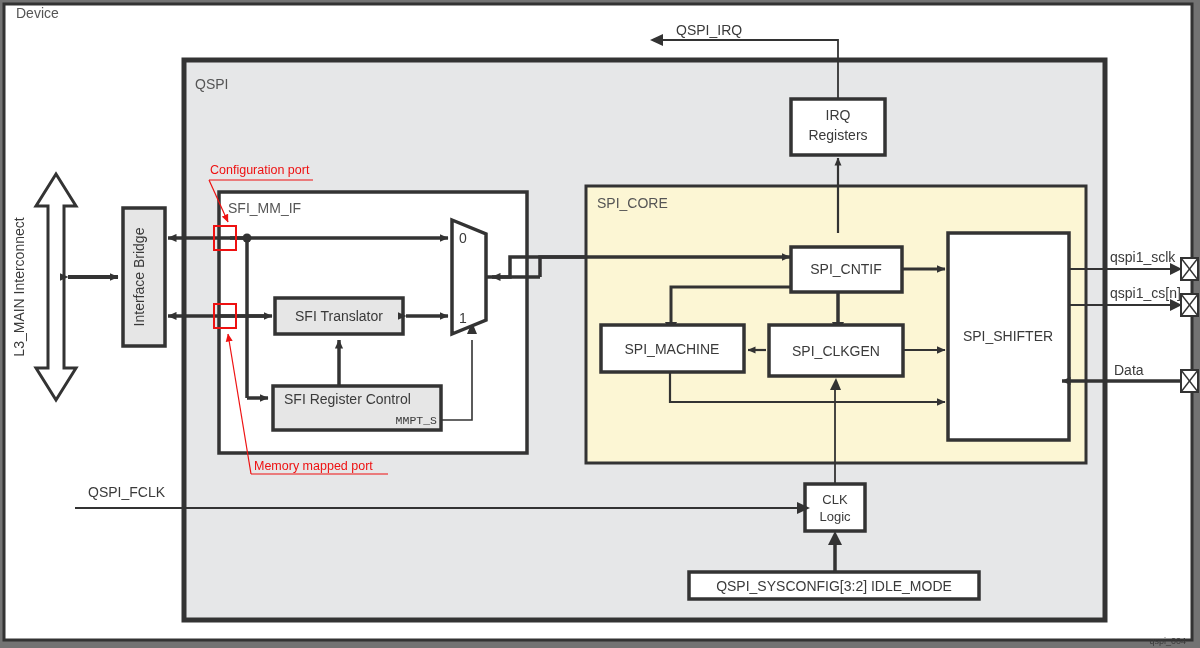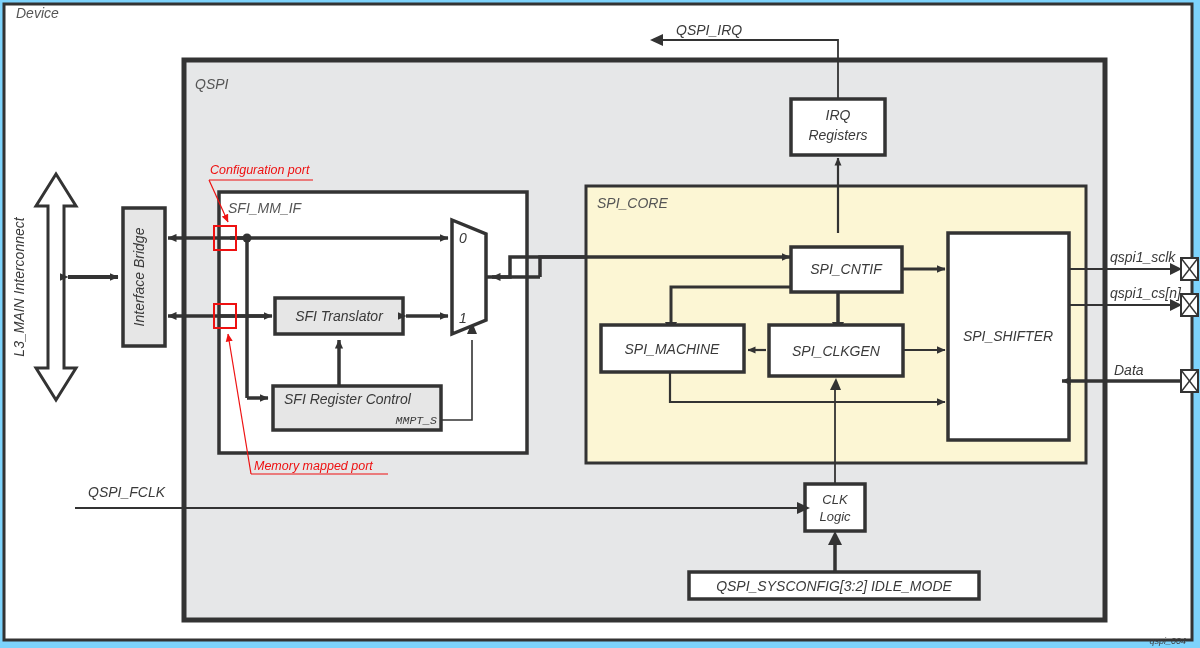--- a/index.html
+++ b/index.html
@@ -1,17 +1,17 @@
 <!DOCTYPE html>
 <html><head>
 <meta charset="utf-8">
 <style>
   html,body{margin:0;padding:0;background:#ffffff;}
   body{font-family:"Liberation Sans",sans-serif;}
-  #stage{position:relative;width:1200px;height:648px;background:#7dd3fc;overflow:hidden;font-style:italic;}
+  #stage{position:relative;width:1200px;height:648px;background:#737373;overflow:hidden;}
   svg{display:block;}
   .blk-text{font-family:"Liberation Sans",sans-serif;font-size:14px;fill:#3a3a3a;}
   .blk-text-sm{font-family:"Liberation Sans",sans-serif;font-size:13px;fill:#3a3a3a;}
   .sig-text{font-family:"Liberation Sans",sans-serif;font-size:14px;fill:#3a3a3a;}
   .grp-text{font-family:"Liberation Sans",sans-serif;font-size:14px;fill:#555555;}
   .red-text{font-family:"Liberation Sans",sans-serif;font-size:12.5px;fill:#ee1111;}
   .mux-num{font-family:"Liberation Sans",sans-serif;font-size:14px;fill:#3a3a3a;}
   .mmpt{font-family:"Liberation Mono",monospace;font-size:11.5px;fill:#3a3a3a;}
   .credit{font-family:"Liberation Sans",sans-serif;font-size:9px;fill:#3a3a3a;}
   .vtext{font-family:"Liberation Sans",sans-serif;font-size:14px;fill:#3a3a3a;}

